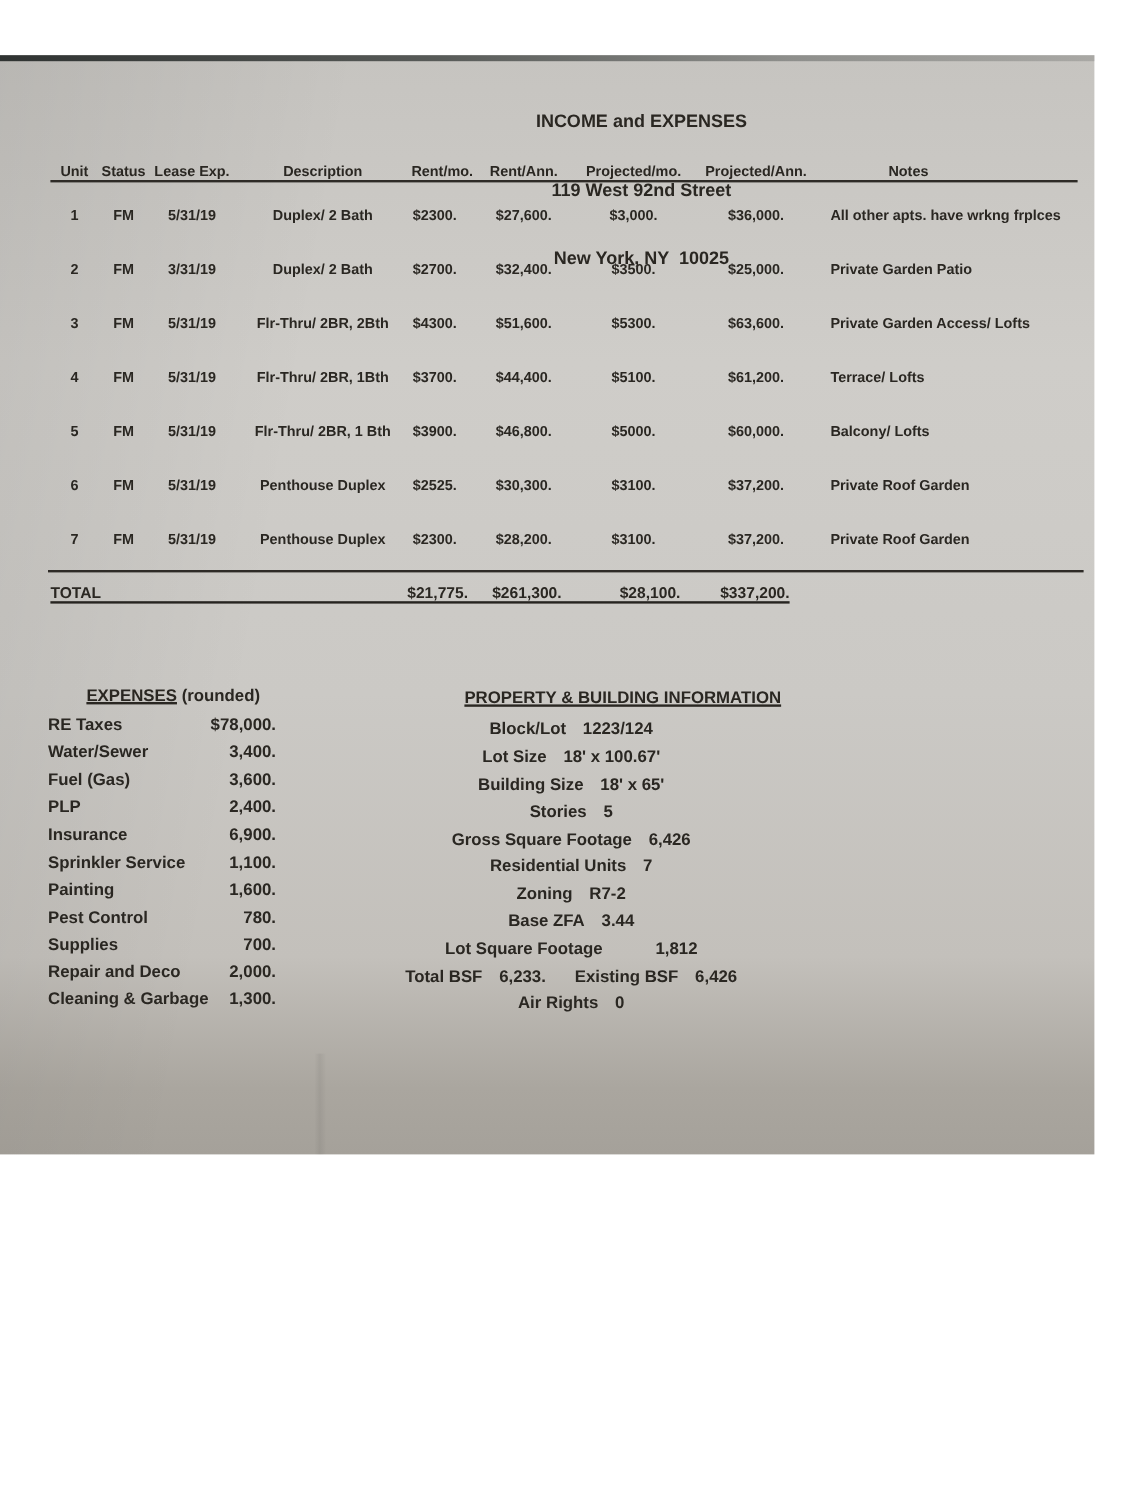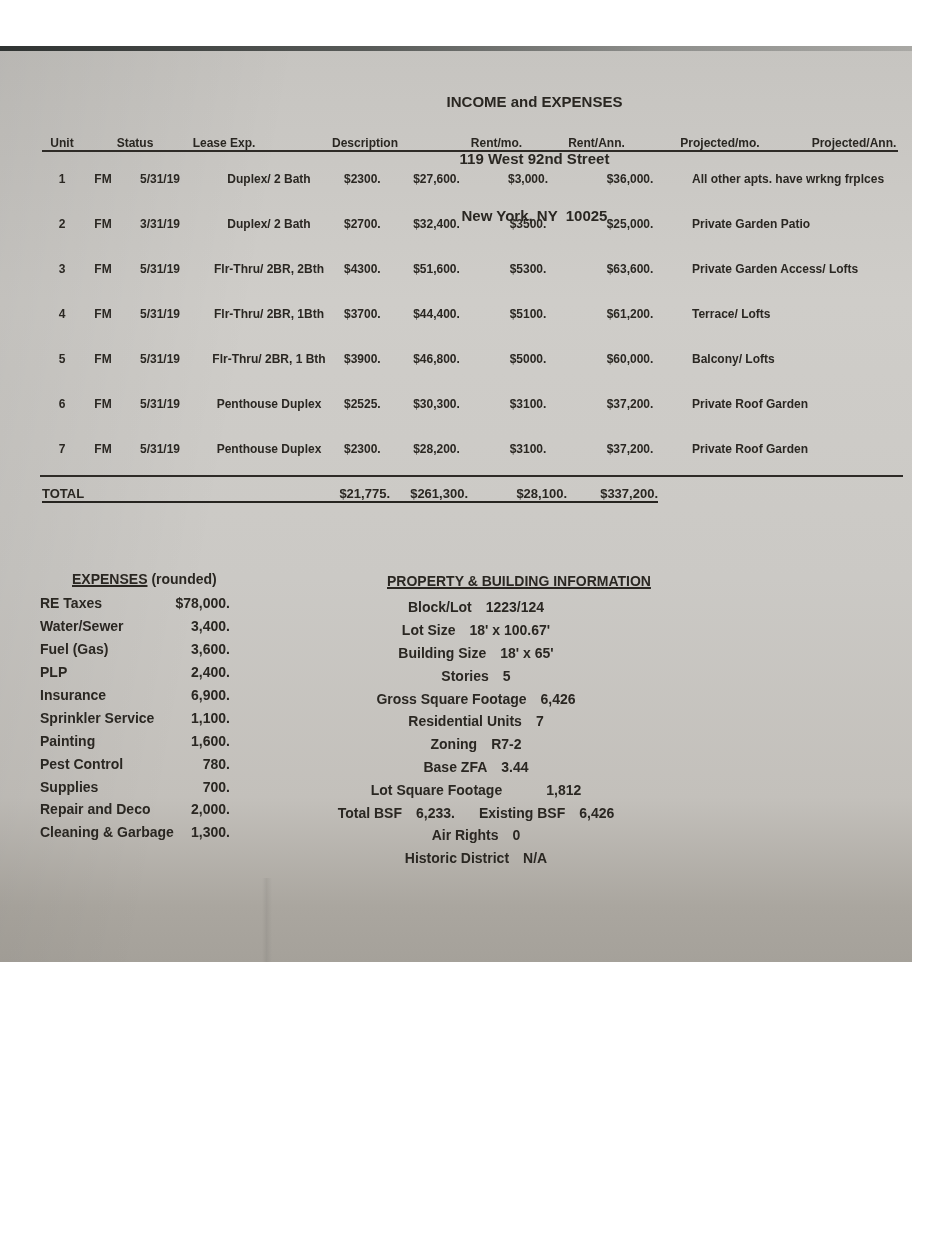--- a/index.html
+++ b/index.html
@@ -34,21 +34,21 @@
   
   .rent-table{
     position:absolute;left:42px;top:85px;width:856px;
     font-size:12px;font-weight:700;
   }
   .t-row{
     display:grid;
     grid-template-columns:40px 42px 72px 146px 53px 83px 100px 104px 1fr;
     align-items:center;
   }
-  .t-head{height:19px;border-bottom:2px solid #2e2b27;align-items:end;gap:32px;}
+  .t-head{height:19px;border-bottom:2px solid #2e2b27;align-items:end;}
   .t-body .t-row{height:45px;}
   .t-body{padding-top:4px;}
   .c{text-align:center;}
   .c-rentmo{text-align:left;padding-left:2px;}
   .c-notes{text-align:left;padding-left:10px;}
   .th-notes{text-align:center;padding-right:66px;}
   
   .total-rule{
     position:absolute;left:40px;top:429px;width:863px;height:2px;background:#2e2b27;
   }
@@ -294,19 +294,15 @@
       <div class="prop-item">
         <span>Total BSF</span>
         <span>6,233.</span>
         <span class="label2">Existing BSF</span>
         <span>6,426</span>
       </div>
       <div class="prop-item">
         <span>Air Rights</span>
         <span>0</span>
       </div>
-      <div class="prop-item">
-        <span>Historic District</span>
-        <span>N/A</span>
-      </div>
     </div>
   </div>
 </div>
 
 </body></html>

